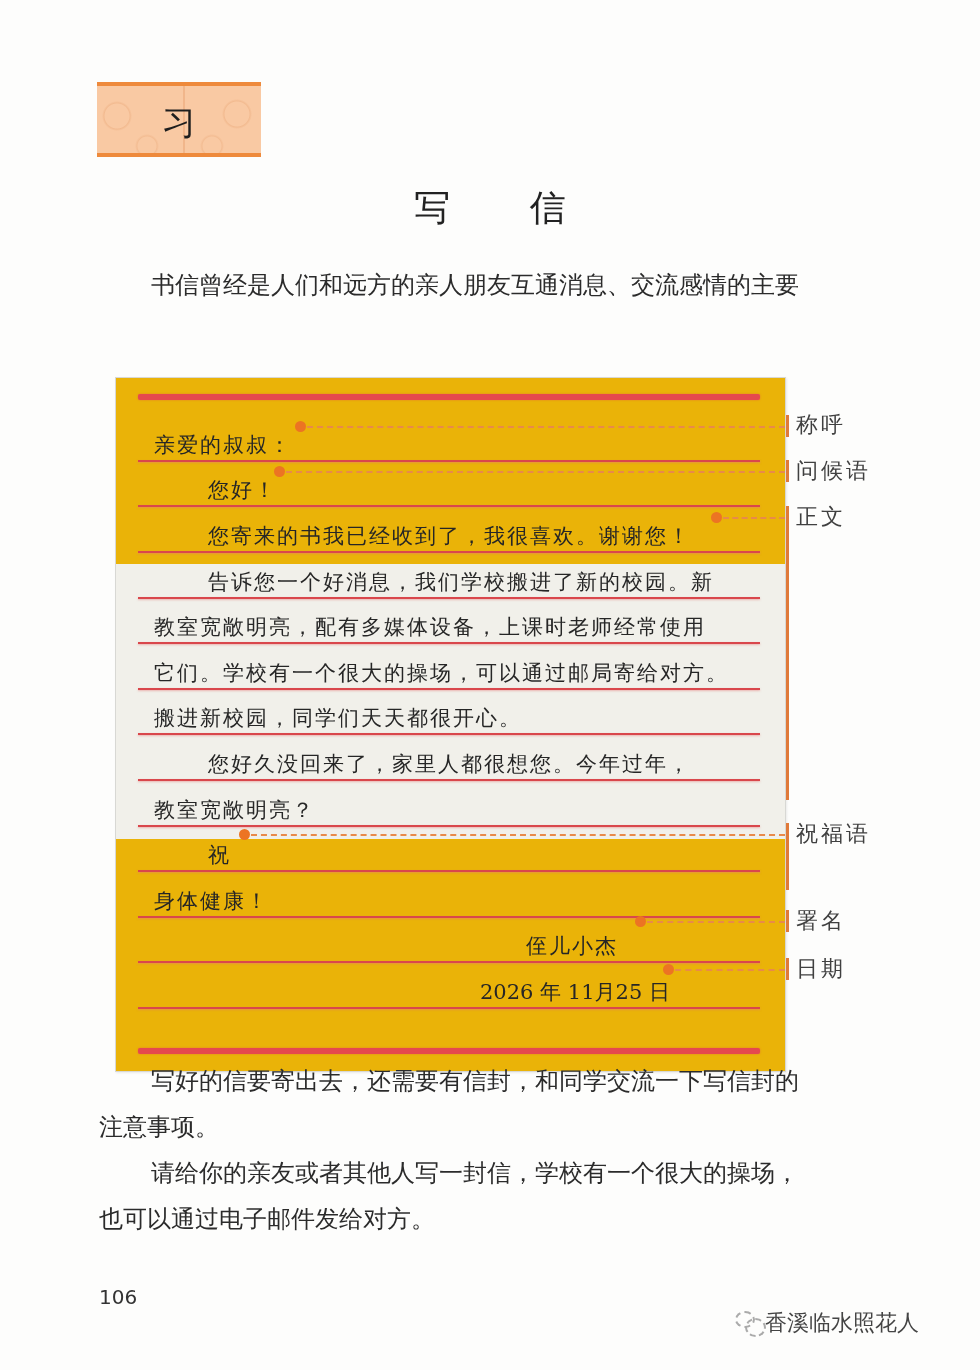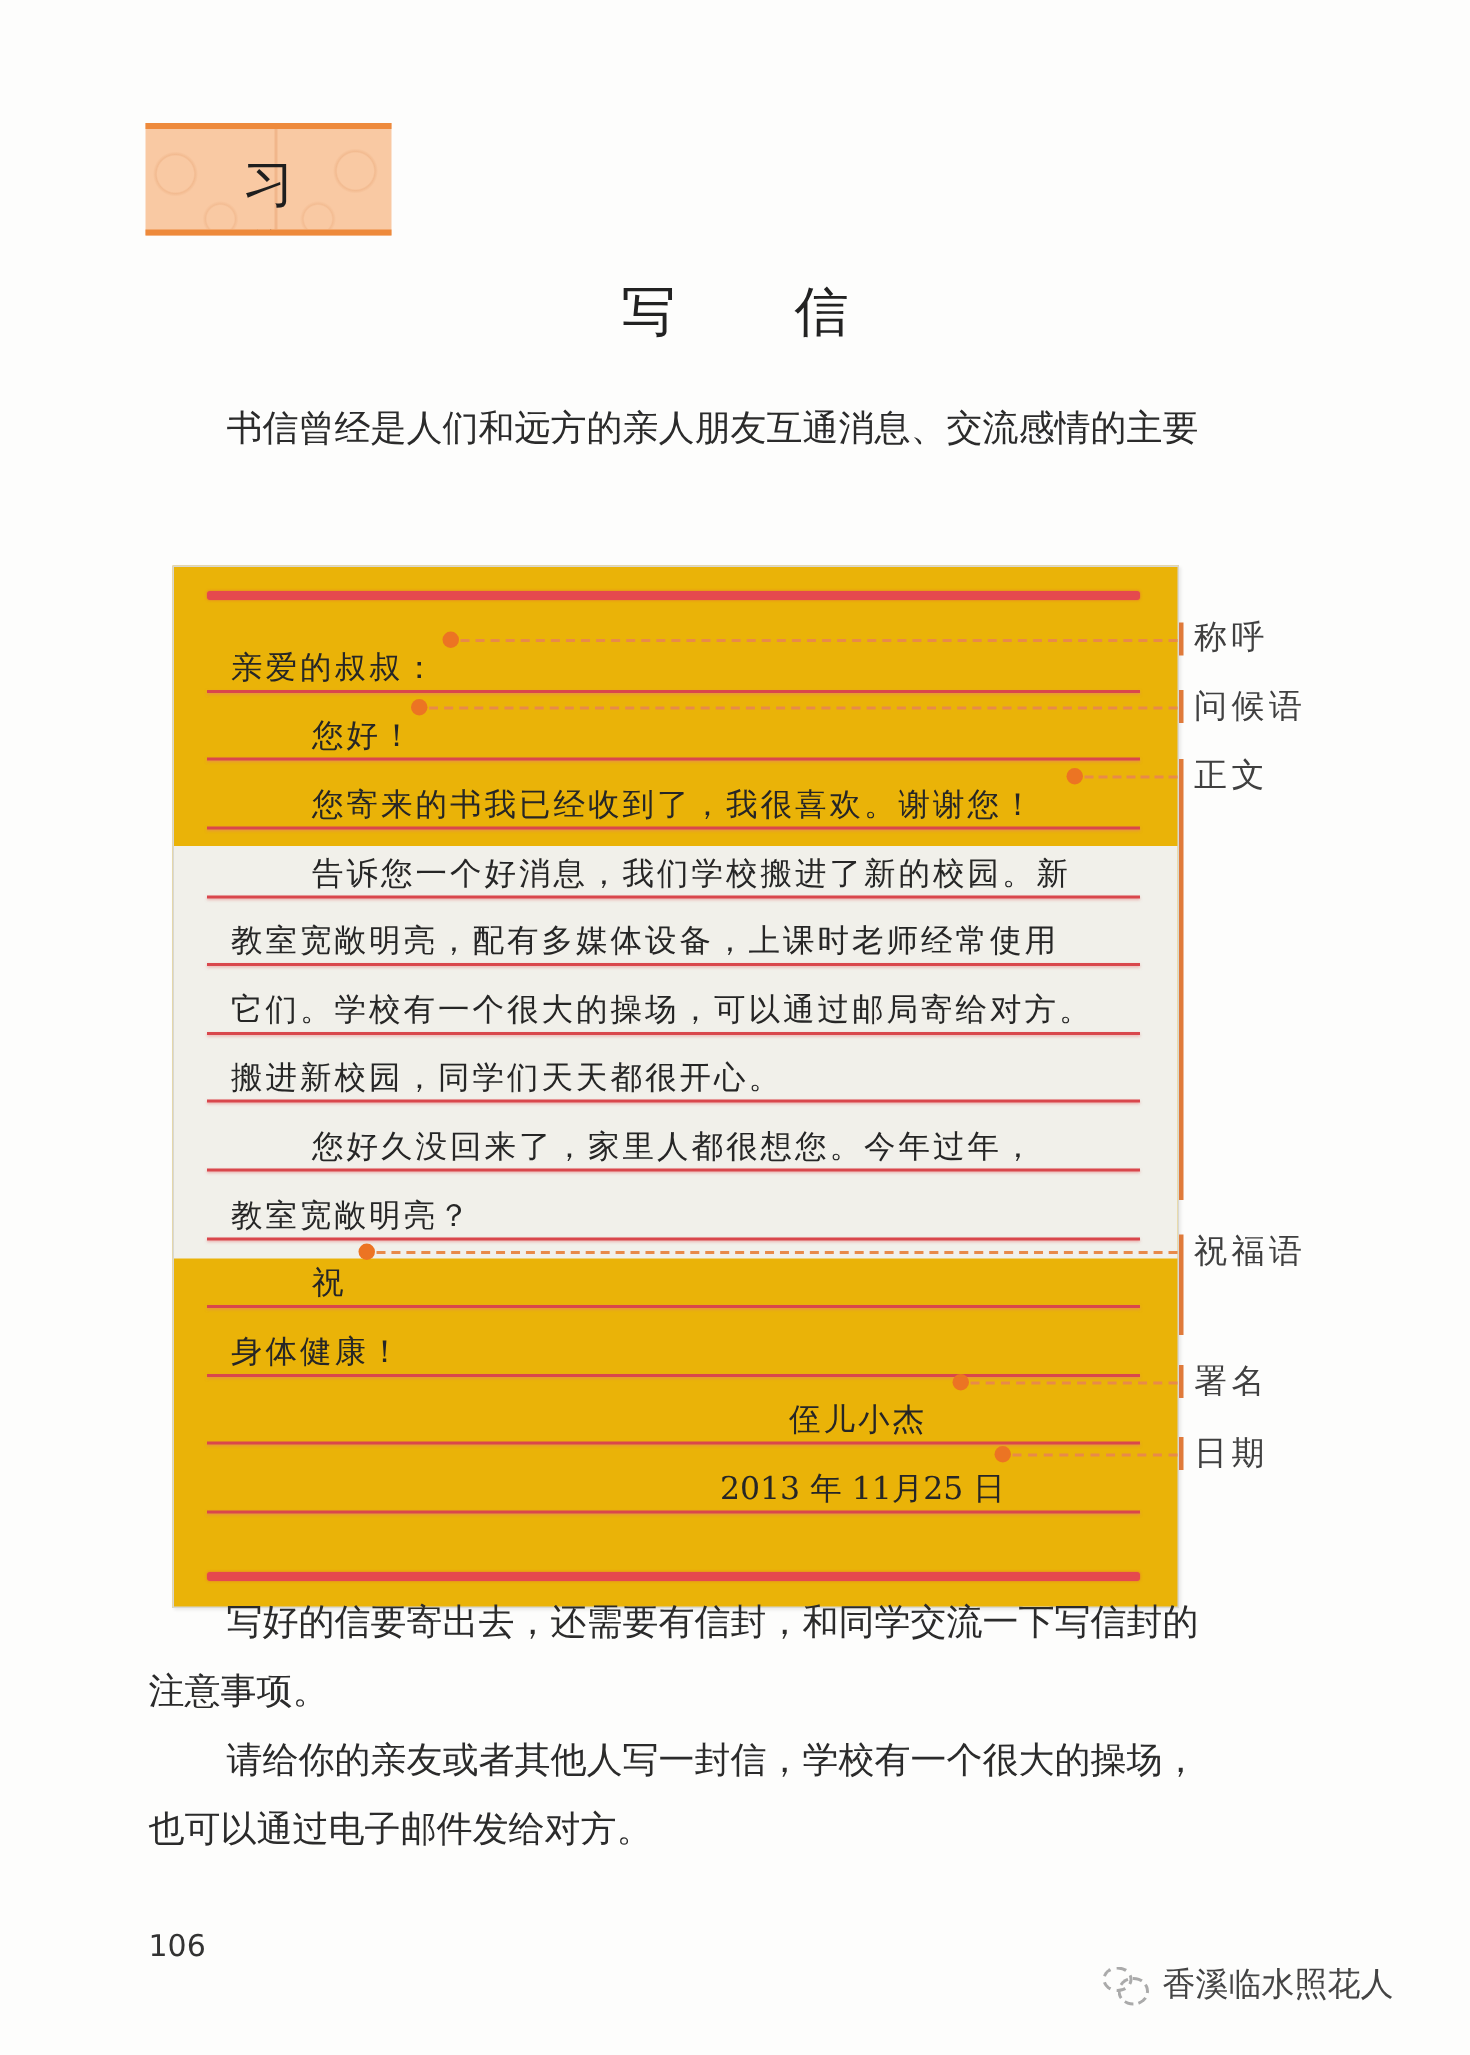--- a/index.html
+++ b/index.html
@@ -127,21 +127,21 @@
       left: 99px; top: 1285px;
       font-family: "DejaVu Sans", "Liberation Sans", sans-serif;
       font-size: 20px;
       color: #333;
     }
     .watermark {
       left: 735px; top: 1308px;
       font-family: "DejaVu Sans", "Liberation Sans", sans-serif;
       font-size: 22px;
       color: #444;
-      display: flex; align-items: center; gap: 10px;
+      display: flex; align-items: center; 
     }
     .watermark .wm-icon {
       width: 30px; height: 24px; position: relative;
     }
     .watermark .wm-icon .b1, .watermark .wm-icon .b2 {
       position: absolute; border: 2px dashed #aaa; border-radius: 50%;
     }
     .watermark .wm-icon .b1 { left: 0; top: 0; width: 16px; height: 13px; }
     .watermark .wm-icon .b2 { left: 10px; top: 7px; width: 17px; height: 15px; }
   </style>
@@ -186,21 +186,21 @@
   <div class="lt" style="left:92px; top:144px;">您寄来的书我已经收到了，我很喜欢。谢谢您！</div>
   <div class="lt" style="left:92px; top:190px;">告诉您一个好消息，我们学校搬进了新的校园。新</div>
   <div class="lt" style="left:38px; top:235px;">教室宽敞明亮，配有多媒体设备，上课时老师经常使用</div>
   <div class="lt" style="left:38px; top:281px;">它们。学校有一个很大的操场，可以通过邮局寄给对方。</div>
   <div class="lt" style="left:92px; top:372px;">您好久没回来了，家里人都很想您。今年过年，</div>
   <div class="lt" style="left:38px; top:326px;">搬进新校园，同学们天天都很开心。</div>
   <div class="lt" style="left:38px; top:418px;">教室宽敞明亮？</div>
   <div class="lt" style="left:92px; top:463px;">祝</div>
   <div class="lt" style="left:38px; top:509px;">身体健康！</div>
   <div class="lt" style="left:410px; top:554px;">侄儿小杰</div>
-  <div class="lt" style="left:364px; top:600px; letter-spacing:0;">2013 年 11月25 日</div>
+  <div class="lt" style="left:364px; top:600px; letter-spacing:0;">2026 年 11月25 日</div>
 </div>
 
 <div class="dot" style="left:295px; top:421px;"></div>
 <div class="dash" style="left:307px; top:426px; width:478px;"></div>
 <div class="tick" style="left:786px; top:415px;"></div>
 <div class="label" style="left:796px; top:410px;">称呼</div>
 
 <div class="dot" style="left:274px; top:466px;"></div>
 <div class="dash" style="left:286px; top:471px; width:499px;"></div>
 <div class="tick" style="left:786px; top:460px;"></div>

